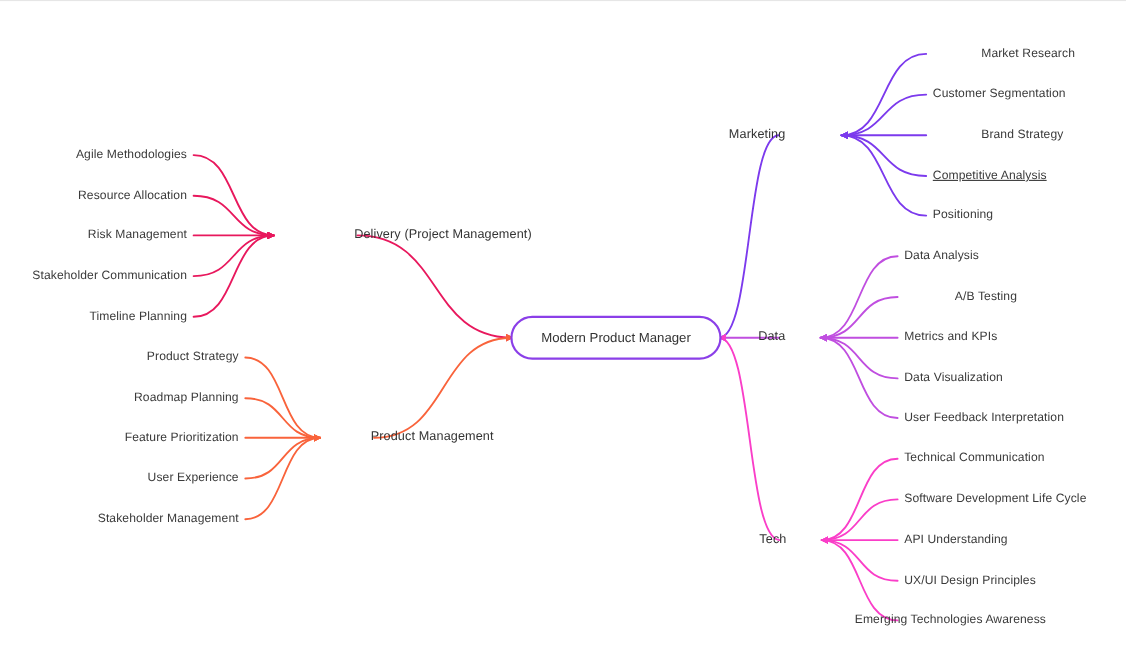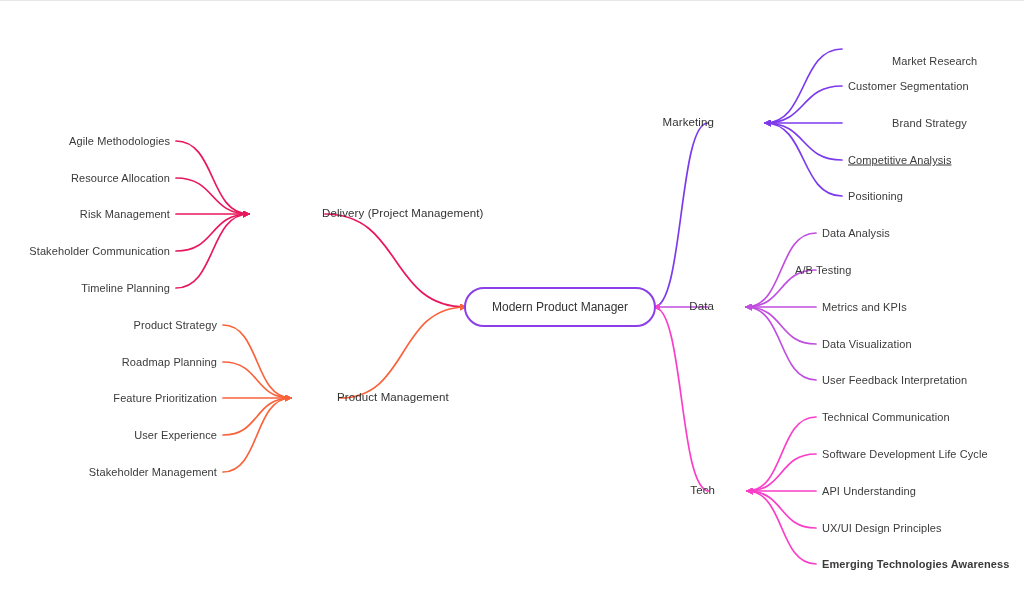--- a/index.html
+++ b/index.html
@@ -174,31 +174,31 @@
       <div class="lbl l" style="left: 170px; top: 213px;">Risk Management</div>
       <div class="lbl l" style="left: 170px; top: 250px;">Stakeholder Communication</div>
       <div class="lbl l" style="left: 170px; top: 287px;">Timeline Planning</div>
       <div class="lbl r branch-lbl" style="left: 337px; top: 397px;">Product Management</div>
       <div class="lbl l" style="left: 217px; top: 324px;">Product Strategy</div>
       <div class="lbl l" style="left: 217px; top: 361px;">Roadmap Planning</div>
       <div class="lbl l" style="left: 217px; top: 397px;">Feature Prioritization</div>
       <div class="lbl l" style="left: 217px; top: 434px;">User Experience</div>
       <div class="lbl l" style="left: 217px; top: 471px;">Stakeholder Management</div>
       <div class="lbl l branch-lbl" style="left: 714px; top: 122px;">Marketing</div>
-      <div class="lbl r" style="left: 848px; top: 60px; padding-left: 44px;">Market Research</div>
+      <div class="lbl r" style="left: 848px; top: 48px; padding-left: 44px;">Market Research</div>
       <div class="lbl r" style="left: 848px; top: 85px;">Customer Segmentation</div>
       <div class="lbl r" style="left: 848px; top: 122px; padding-left: 44px;">Brand Strategy</div>
       <div class="lbl r" style="left: 848px; top: 159px; text-decoration: underline;">Competitive Analysis</div>
       <div class="lbl r" style="left: 848px; top: 195px;">Positioning</div>
       <div class="lbl l branch-lbl" style="left: 714px; top: 306px;">Data</div>
       <div class="lbl r" style="left: 822px; top: 232px;">Data Analysis</div>
-      <div class="lbl r" style="left: 795px; top: 269px;">A/B Testing</div>
+      <div class="lbl r" style="left: 868px; top: 269px;">A/B Testing</div>
       <div class="lbl r" style="left: 822px; top: 306px; text-align: center;">Metrics and KPIs</div>
       <div class="lbl r" style="left: 822px; top: 343px;">Data Visualization</div>
       <div class="lbl r" style="left: 822px; top: 379px;">User Feedback Interpretation</div>
       <div class="lbl l branch-lbl" style="left: 715px; top: 490px;">Tech</div>
       <div class="lbl r" style="left: 822px; top: 416px;">Technical Communication</div>
       <div class="lbl r" style="left: 822px; top: 453px;">Software Development Life Cycle</div>
       <div class="lbl r" style="left: 822px; top: 490px;">API Understanding</div>
       <div class="lbl r" style="left: 822px; top: 527px;">UX/UI Design Principles</div>
-      <div class="lbl r" style="left: 822px; top: 563px; font-weight: bold;">Emerging Technologies Awareness</div>
+      <div class="lbl r" style="left: 777px; top: 563px;">Emerging Technologies Awareness</div>
     </div>
 </div>
 
 </body></html>

